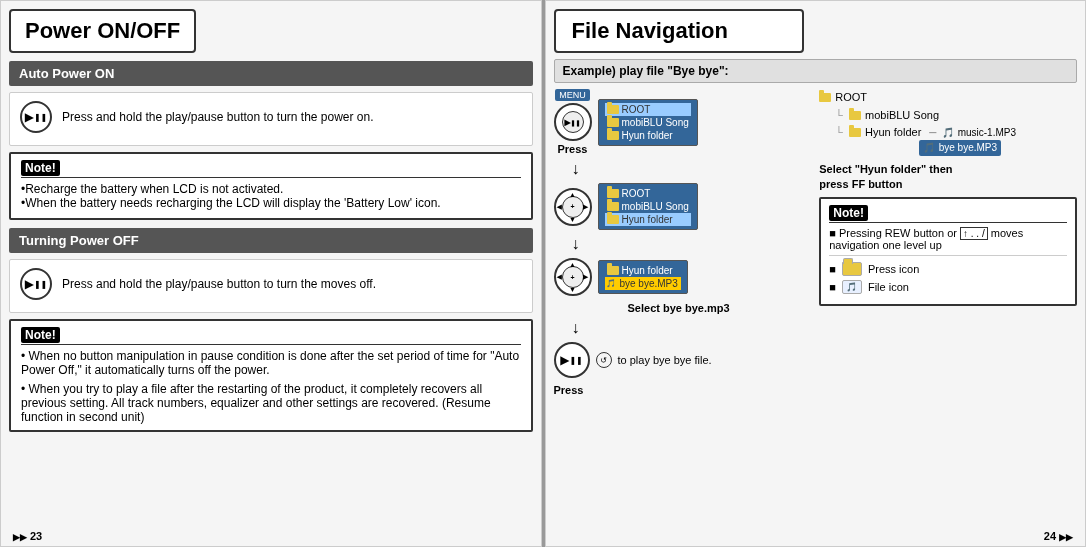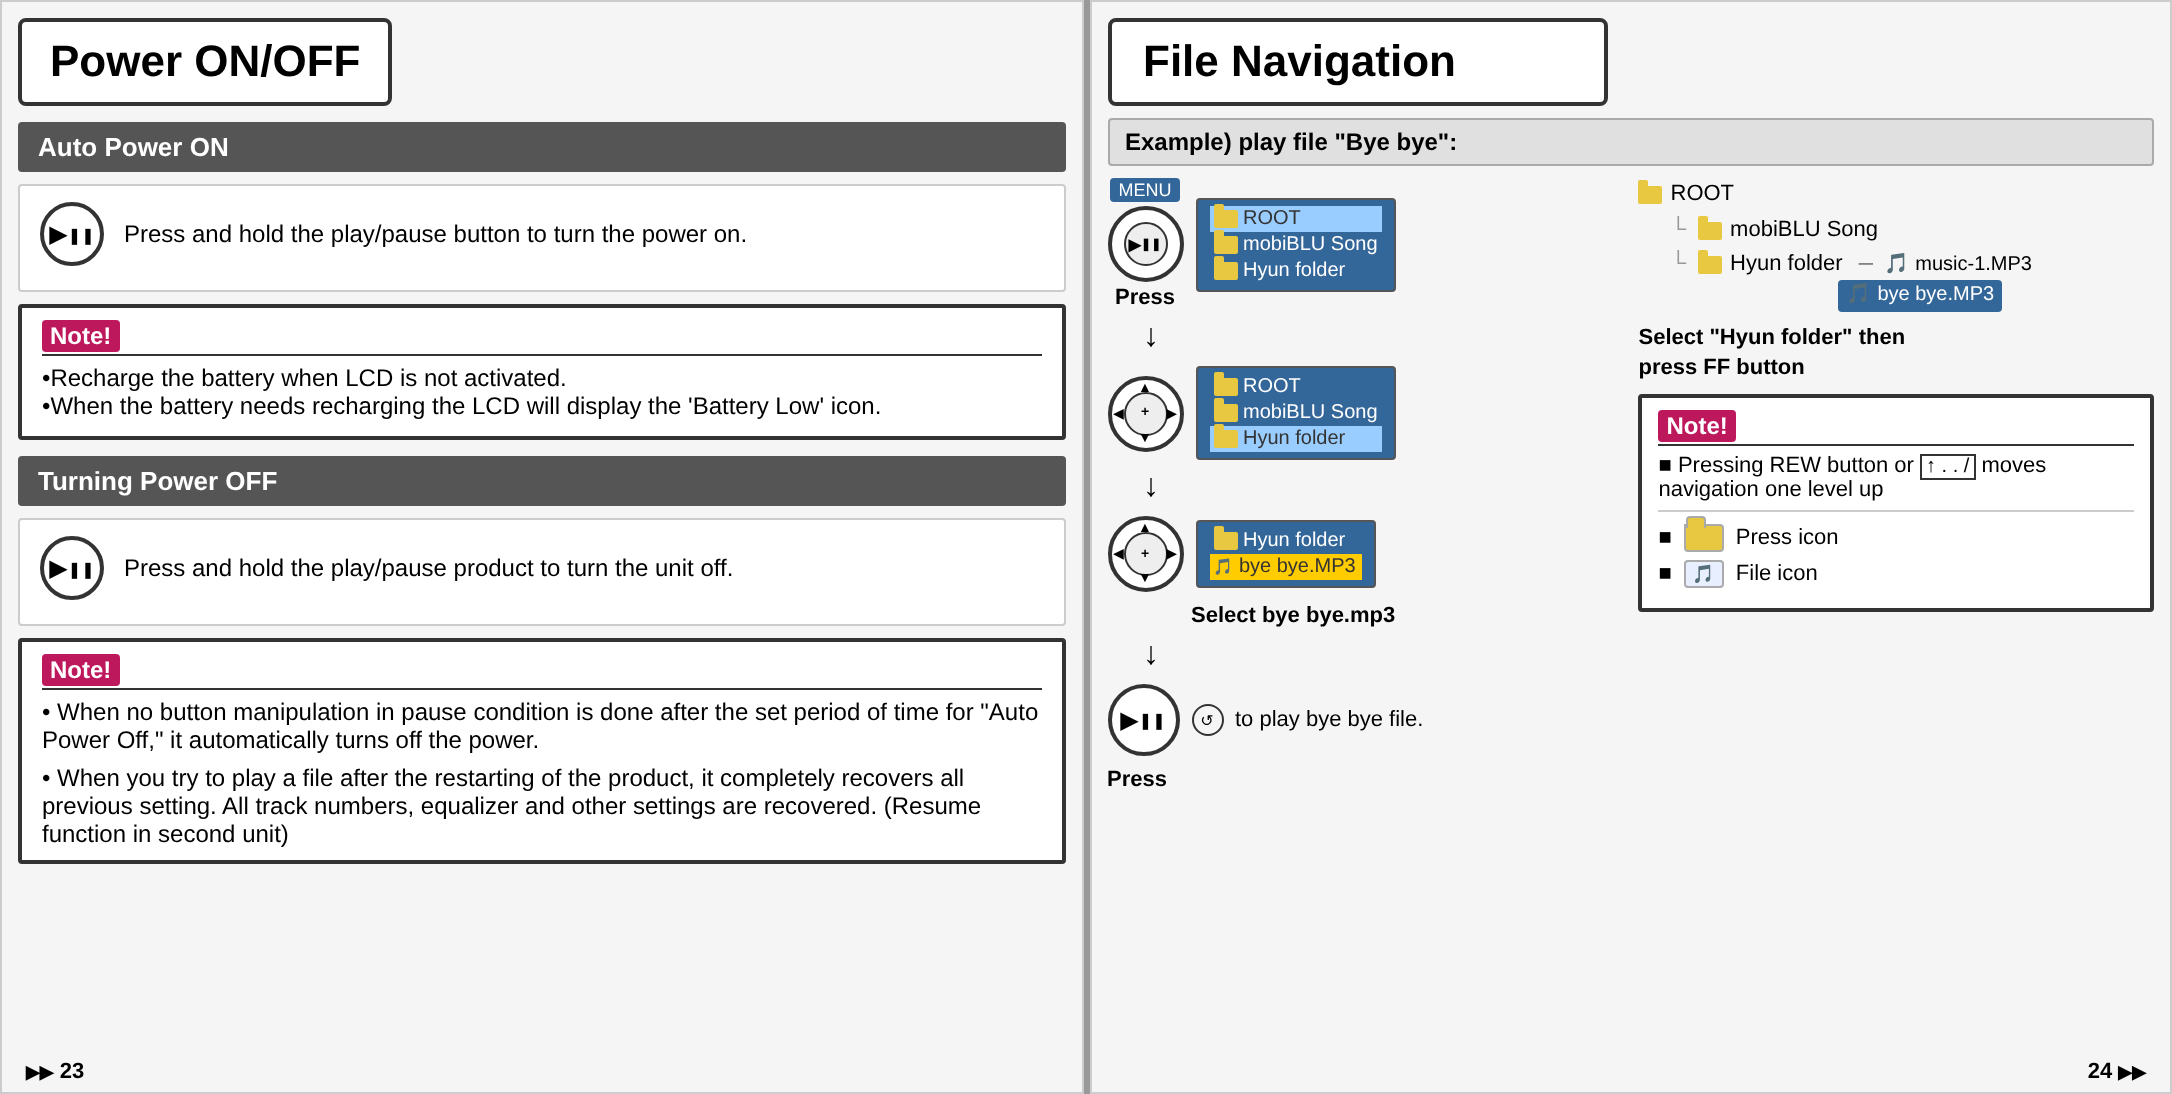--- a/index.html
+++ b/index.html
@@ -44,21 +44,21 @@
     }
     .note-title {
       font-weight: bold;
       font-size: 13px;
       color: #cc0000;
       border-bottom: 1px solid #333;
       margin-bottom: 4px;
       padding-bottom: 2px;
     }
     .note-title span {
-      background: #be185d;
+      background: #000000;
       color: white;
       padding: 1px 4px;
       border-radius: 2px;
       font-size: 12px;
     }
     .play-icon {
       display: inline-flex;
       align-items: center;
       justify-content: center;
       width: 32px;
@@ -313,21 +313,21 @@
   
   <div style="margin-top:4px;">
     <div class="section-header">
       <span>Turning Power OFF</span>
     </div>
     <div class="content-box">
       <div class="icon-row">
         <div class="play-icon">
           <span style="font-size:12px;">▶<span style="font-size:8px;vertical-align:middle;">❚❚</span></span>
         </div>
-        <span style="font-size:12px;">Press and hold the play/pause product to turn the unit off.</span>
+        <span style="font-size:12px;">Press and hold the play/pause button to turn the moves off.</span>
       </div>
     </div>
     <div class="note-box" style="min-height:80px;">
       <div class="note-title"><span>Note!</span></div>
       <div style="margin-bottom:5px;">
         <span>•</span> <span>When no button manipulation in pause condition is done after the set period of time for "Auto Power Off," it automatically turns off the power.</span>
       </div>
       <div>
         <span>•</span> <span>When you try to play a file after the restarting of the product, it completely recovers all previous setting. All track numbers, equalizer and other settings are recovered. (Resume function in second unit)</span>
       </div>
@@ -431,21 +431,21 @@
             <span class="folder-icon-sm"></span>
             Hyun folder
           </div>
           <div class="file-list-item selected">
             <span class="music-icon-sm">🎵</span>
             bye bye.MP3
           </div>
         </div>
       </div>
 
-      <div style="margin-left:42px;font-size:11px;font-weight:bold;">Select bye bye.mp3</div>
+      <div style="margin-left:74px;font-size:11px;font-weight:bold;">Select bye bye.mp3</div>
 
       <div style="margin-left:18px;font-size:16px;line-height:1;">↓</div>
 
       <div style="display:flex;align-items:center;gap:6px;">
         <div class="play-btn-lg">
           ▶<span style="font-size:8px;">❚❚</span>
         </div>
         <div class="shuffle-icon">↺</div>
         <span class="to-play-text">to play bye bye file.</span>
       </div>

